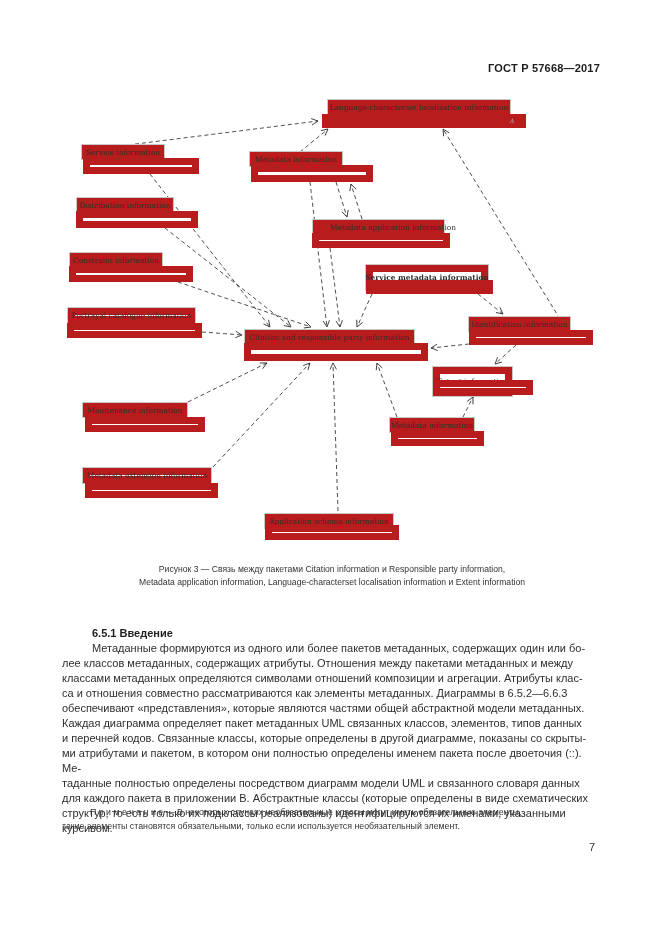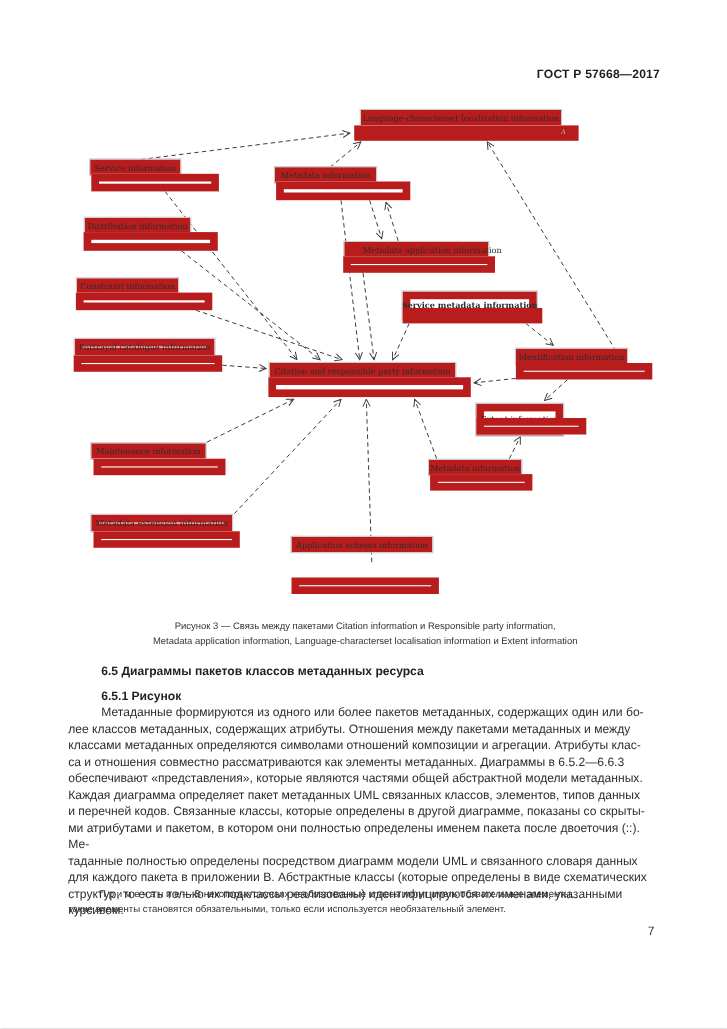--- a/index.html
+++ b/index.html
@@ -131,30 +131,29 @@
 
     <div class="pkg-tab" style="left:83px;top:308px;width:104px;height:14px;">Maintenance information</div>
     <div class="pkg-body" style="left:85px;top:322px;width:120px;height:15px;"></div>
 
     <div class="pkg-tab" style="left:390px;top:323px;width:84px;height:13px;">Metadata information</div>
     <div class="pkg-body" style="left:391px;top:336px;width:93px;height:15px;"></div>
 
     <div class="pkg-tab" style="left:83px;top:373px;width:128px;height:15px;">Metadata extension information</div>
     <div class="pkg-body" style="left:85px;top:388px;width:133px;height:15px;"></div>
 
-    <div class="pkg-tab" style="left:265px;top:393px;width:128px;height:13px;">Application schema information</div>
+    <div class="pkg-tab" style="left:265px;top:419px;width:128px;height:13px;">Application schema information</div>
     <div class="pkg-body" style="left:265px;top:430px;width:134px;height:15px;"></div>
 
   </div>
 
   <div class="fig-caption">Рисунок 3 — Связь между пакетами Citation information и Responsible party information,
 Metadata application information, Language-characterset localisation information и Extent information</div>
 
-  <div class="sec-heading">6.5 Диаграммы пакетов классов метаданных ресурса</div>
-  <div class="sub-heading">6.5.1 Рисунок</div>
+  <div class="sub-heading">6.5.1 Введение</div>
   <div class="body-par">Метаданные формируются из одного или более пакетов метаданных, содержащих один или бо-
 лее классов метаданных, содержащих атрибуты. Отношения между пакетами метаданных и между
 классами метаданных определяются символами отношений композиции и агрегации. Атрибуты клас-
 са и отношения совместно рассматриваются как элементы метаданных. Диаграммы в 6.5.2—6.6.3
 обеспечивают «представления», которые являются частями общей абстрактной модели метаданных.
 Каждая диаграмма определяет пакет метаданных UML связанных классов, элементов, типов данных
 и перечней кодов. Связанные классы, которые определены в другой диаграмме, показаны со скрыты-
 ми атрибутами и пакетом, в котором они полностью определены именем пакета после двоеточия (::). Ме-
 таданные полностью определены посредством диаграмм модели UML и связанного словаря данных
 для каждого пакета в приложении В. Абстрактные классы (которые определены в виде схематических

